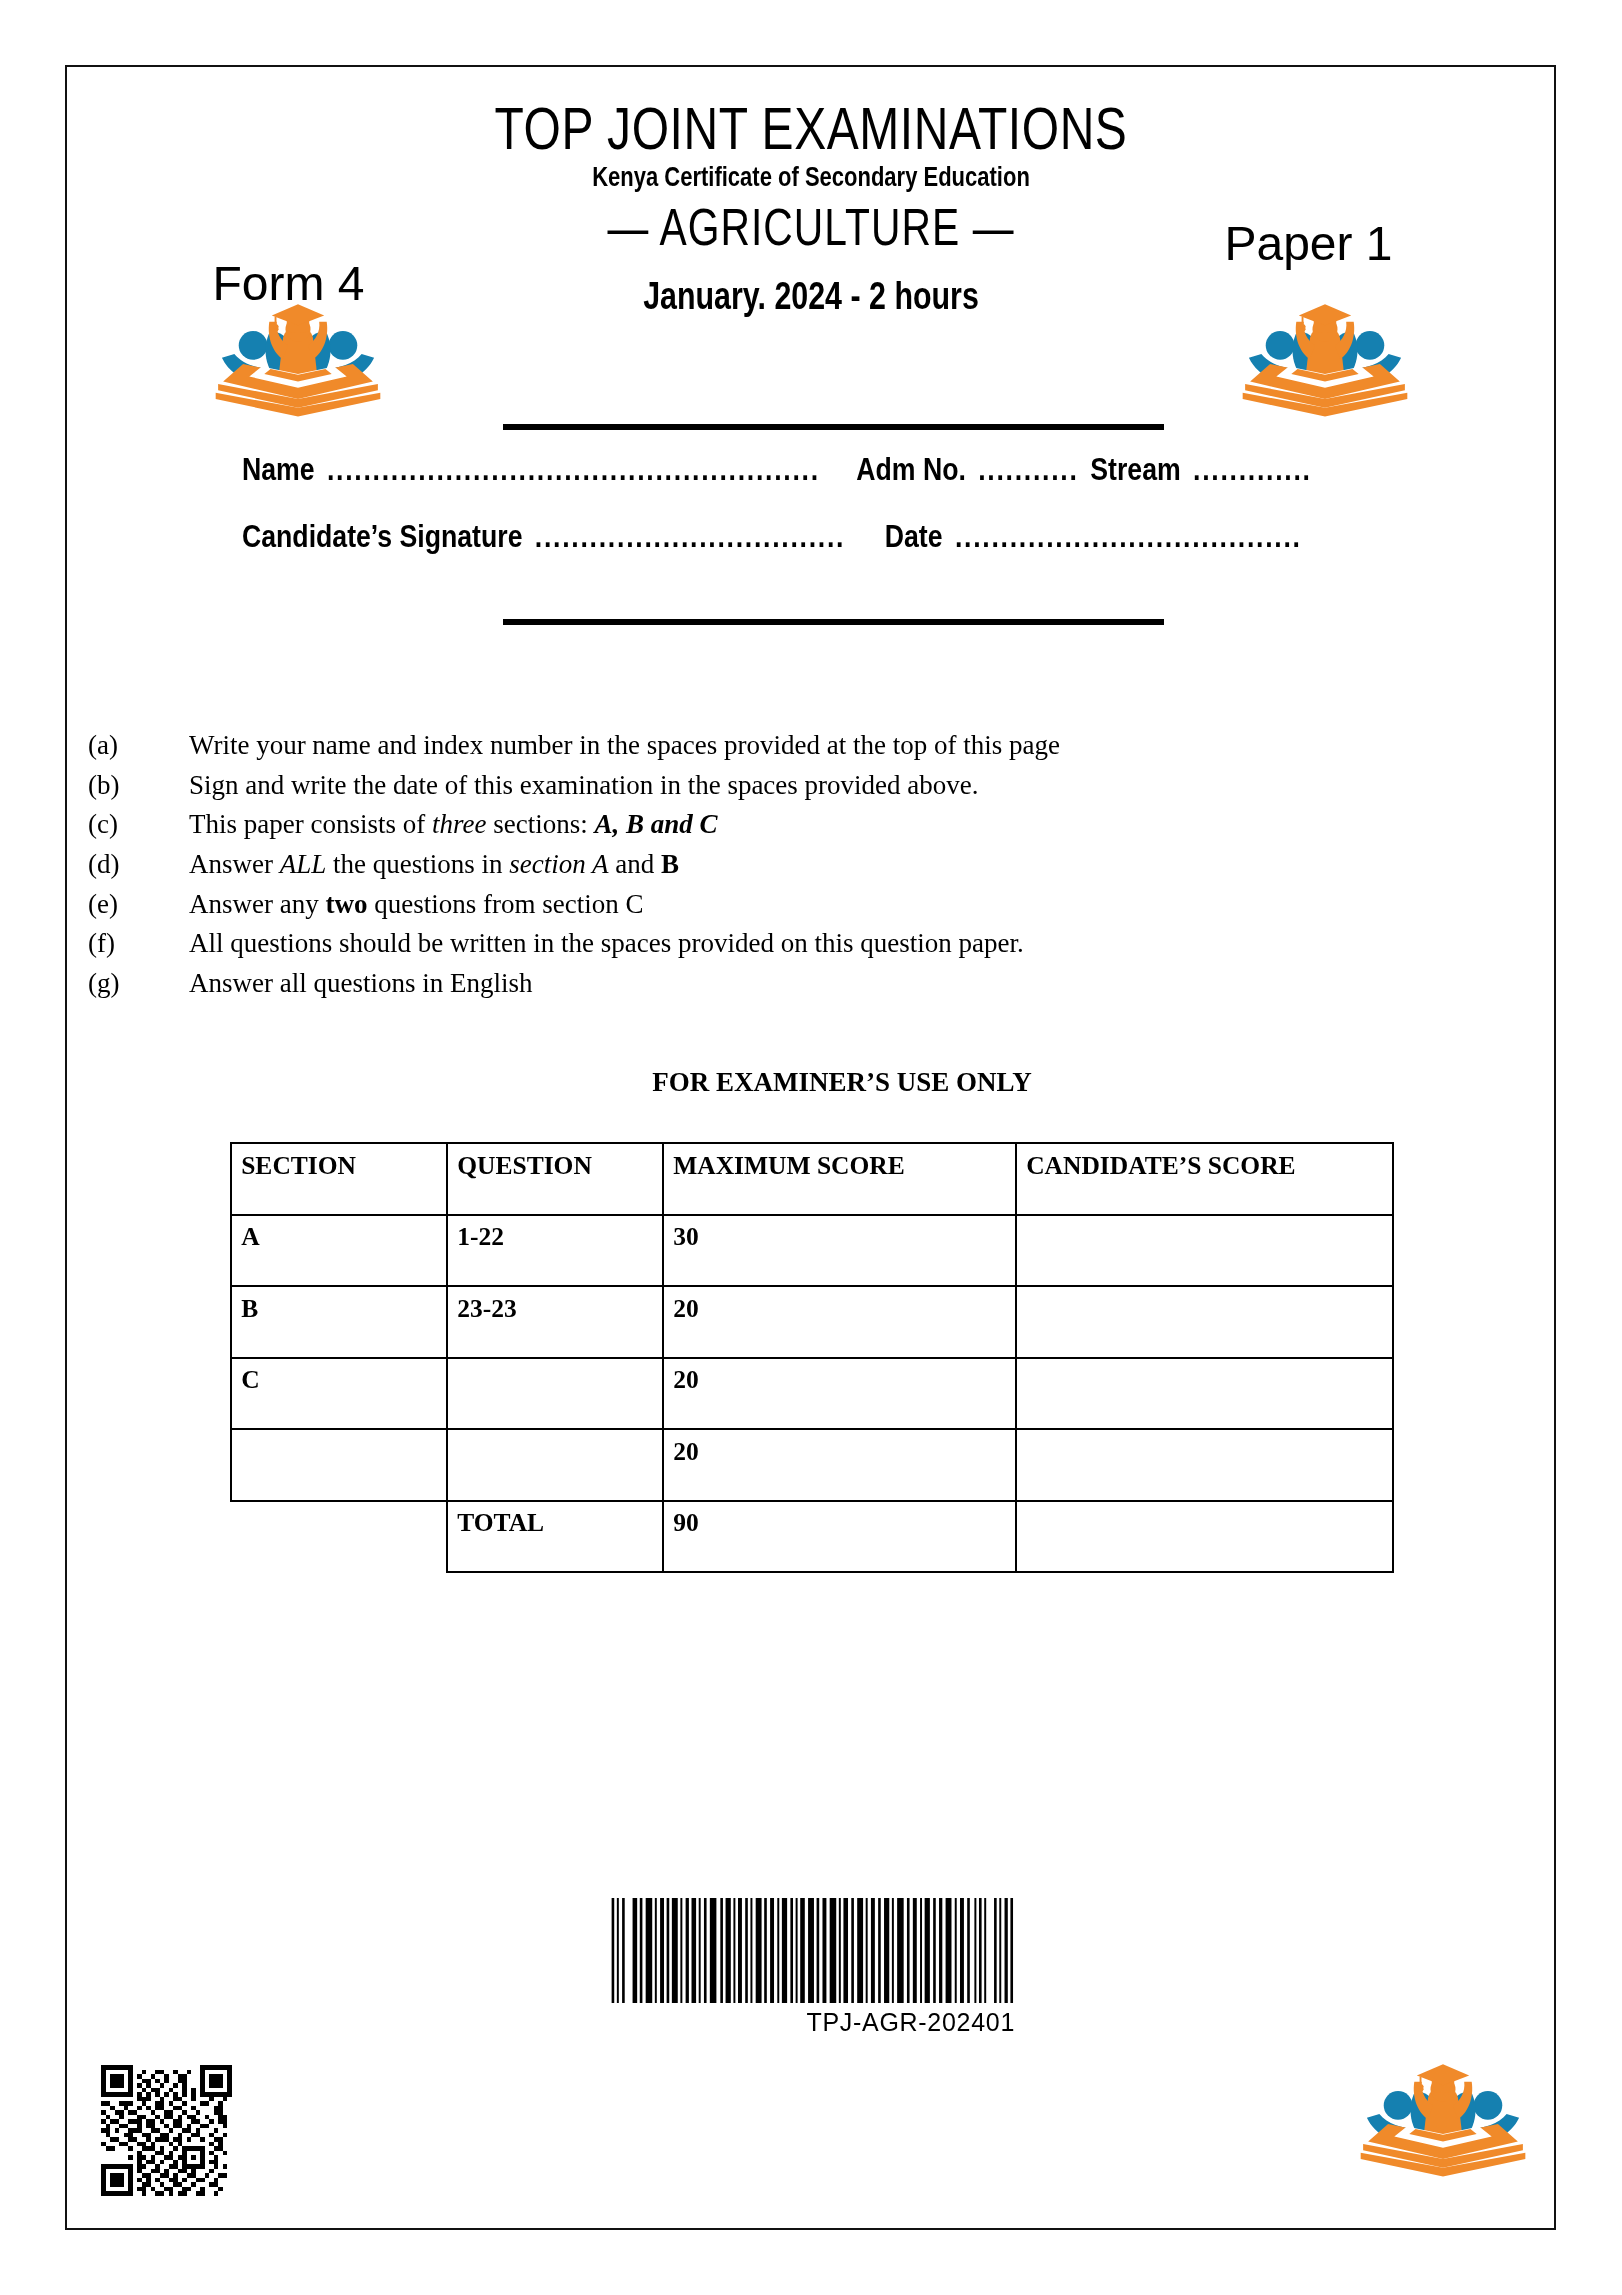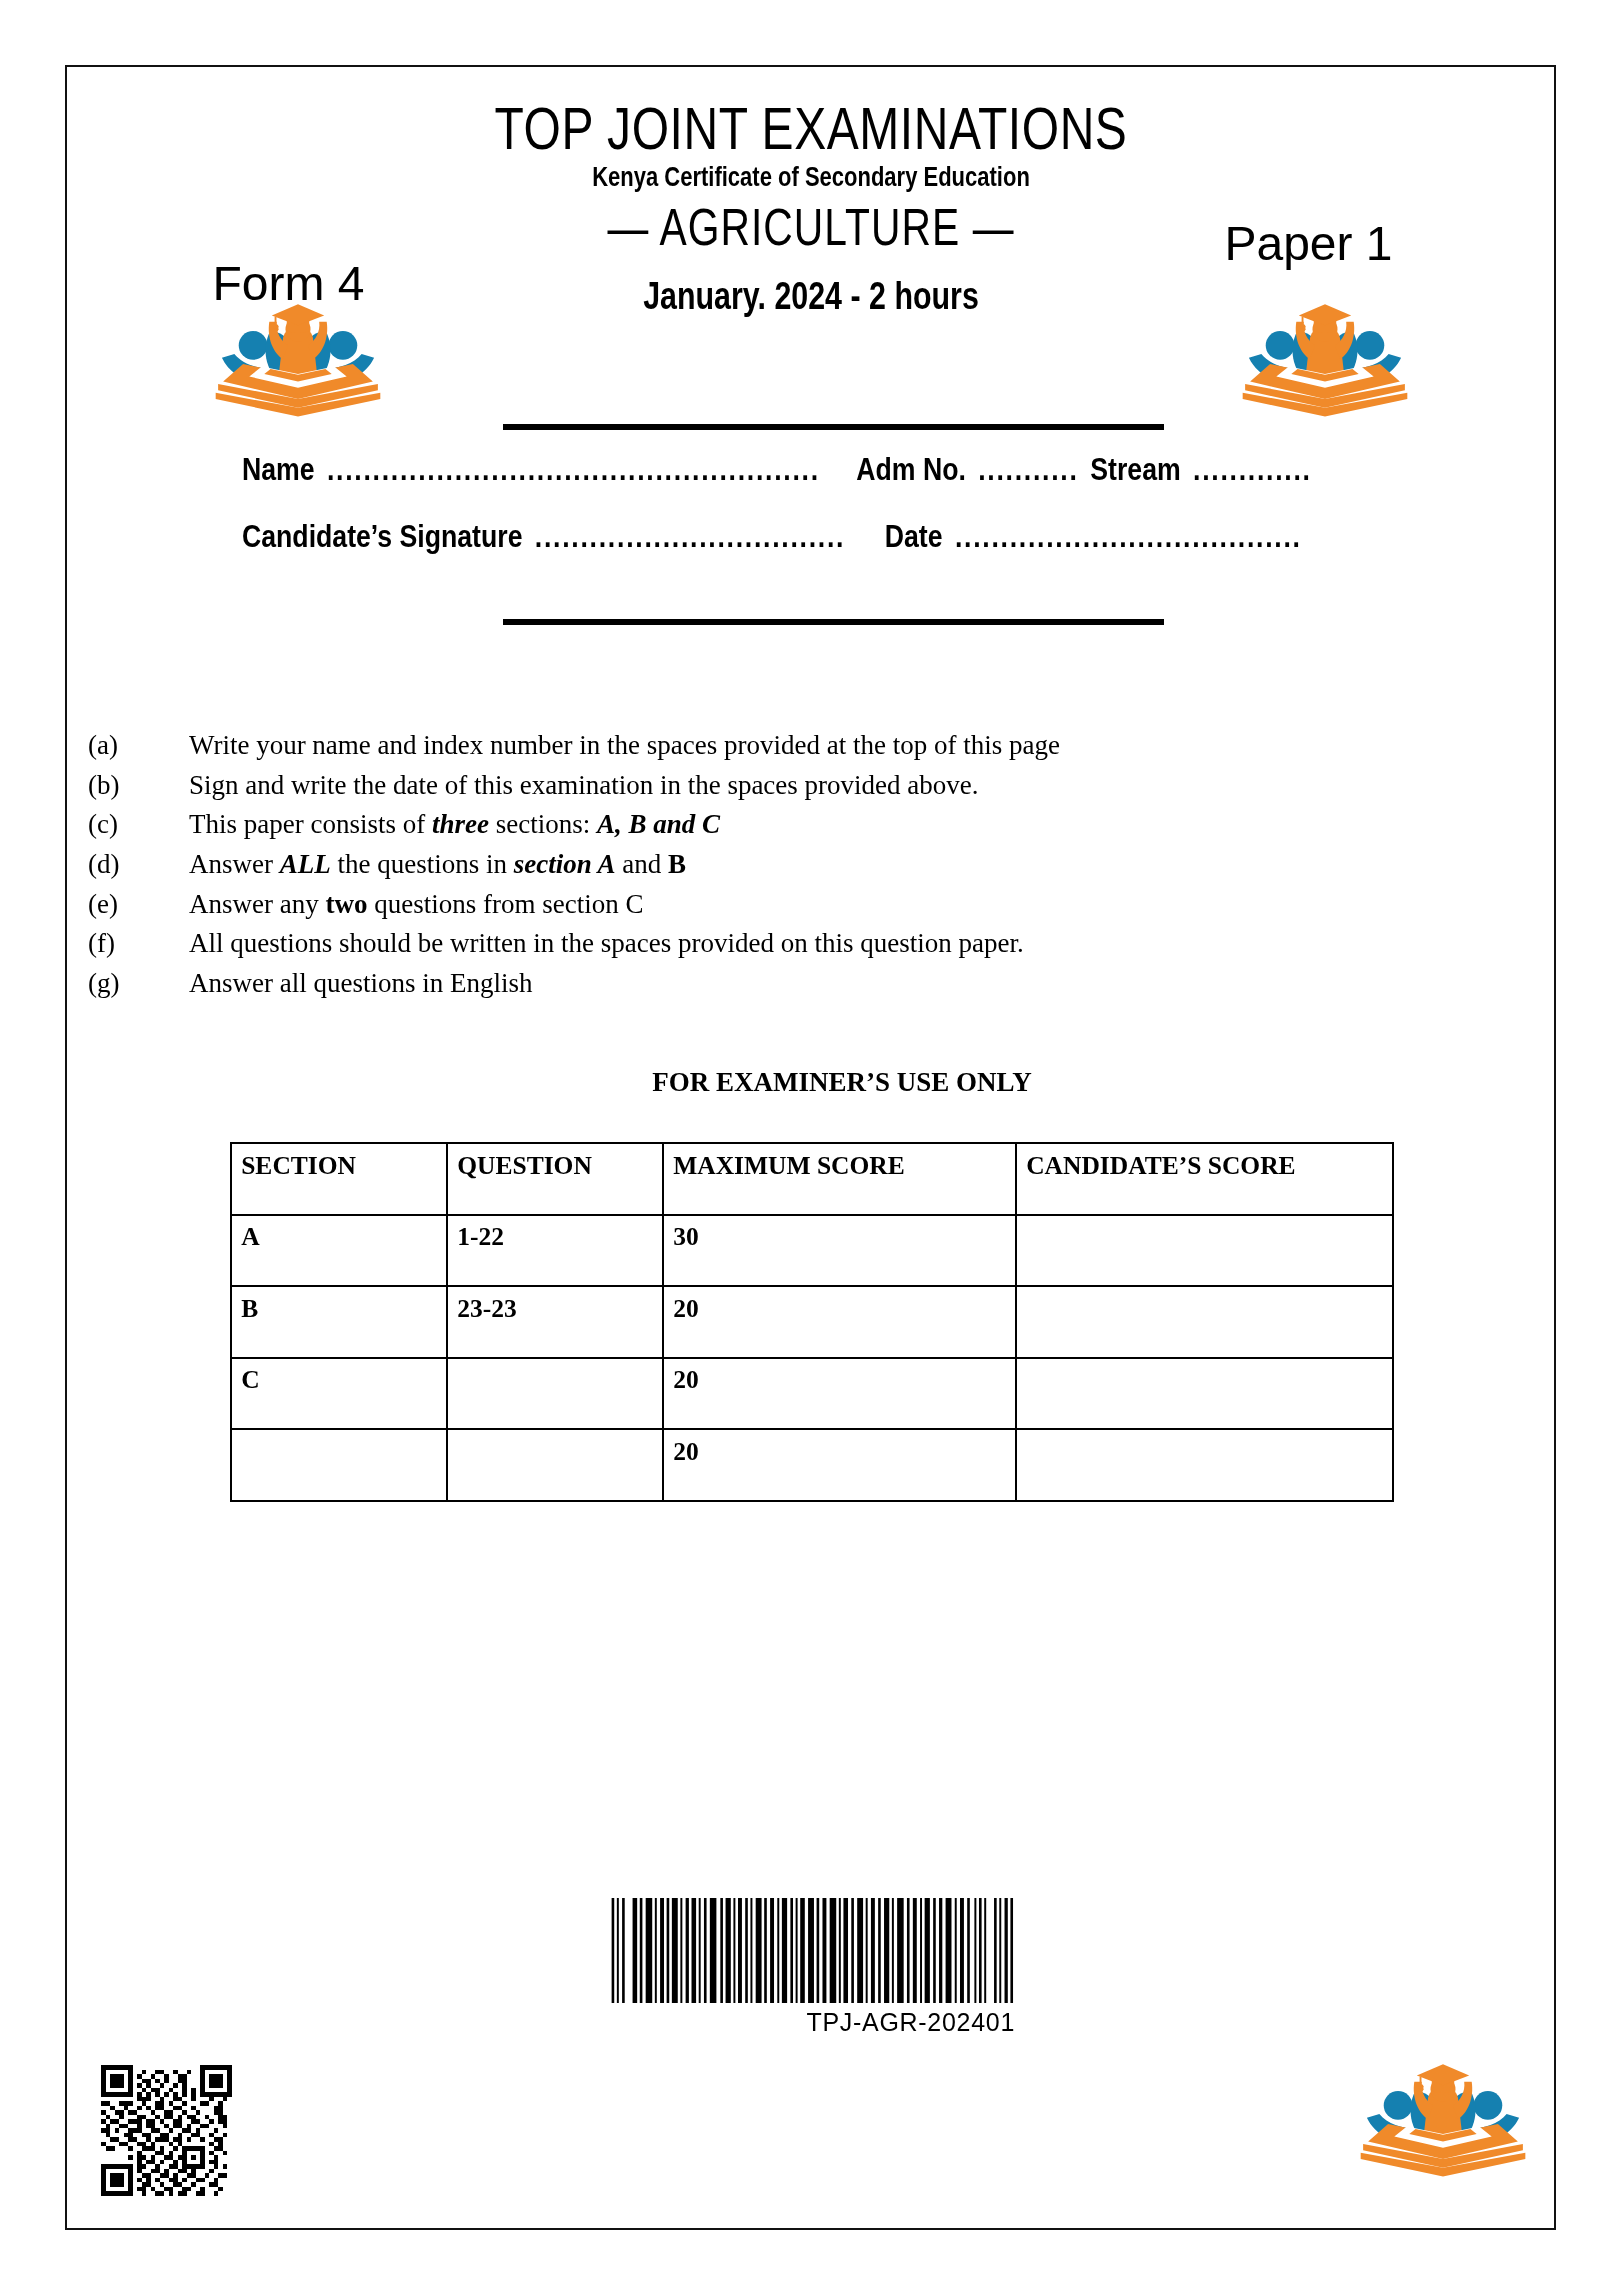--- a/index.html
+++ b/index.html
@@ -165,21 +165,21 @@
     font-size: 27px;
     line-height: 1.47;
   }
   .instr-tag {
     width: 101px;
     flex: 0 0 101px;
   }
   .instr-text { flex: 1 1 auto; }
   .instr-text b { font-weight: 700; }
   .instr-text i { font-style: italic; }
-  .instr-text .bi { font-weight: 700; font-style: italic; margin-top: 7px; }
+  .instr-text .bi { font-weight: 400; font-style: italic; margin-top: 7px; }
 
   
   .examiner-title {
     position: absolute;
     left: 65px;
     top: 1067px;
     width: 1492px;
     text-align: center;
     font-weight: 700;
     font-size: 27px;
@@ -424,20 +424,26 @@
     <tr>
       <td>C</td>
       <td></td>
       <td>20</td>
       <td></td>
     </tr>
     <tr>
       <td></td>
       <td></td>
       <td>20</td>
+      <td></td>
+    </tr>
+    <tr>
+      <td class="blank-cell"></td>
+      <td>TOTAL</td>
+      <td>90</td>
       <td></td>
     </tr>
   </tbody>
 </table>
 
 <div class="barcode-wrap">
   <svg class="barcode" viewBox="0 0 620 160" preserveAspectRatio="none">
     <rect x="0" y="0" width="620" height="160" fill="#ffffff"></rect>
     <g fill="#000000">
       <rect x="4" y="0" width="4" height="160"></rect>

